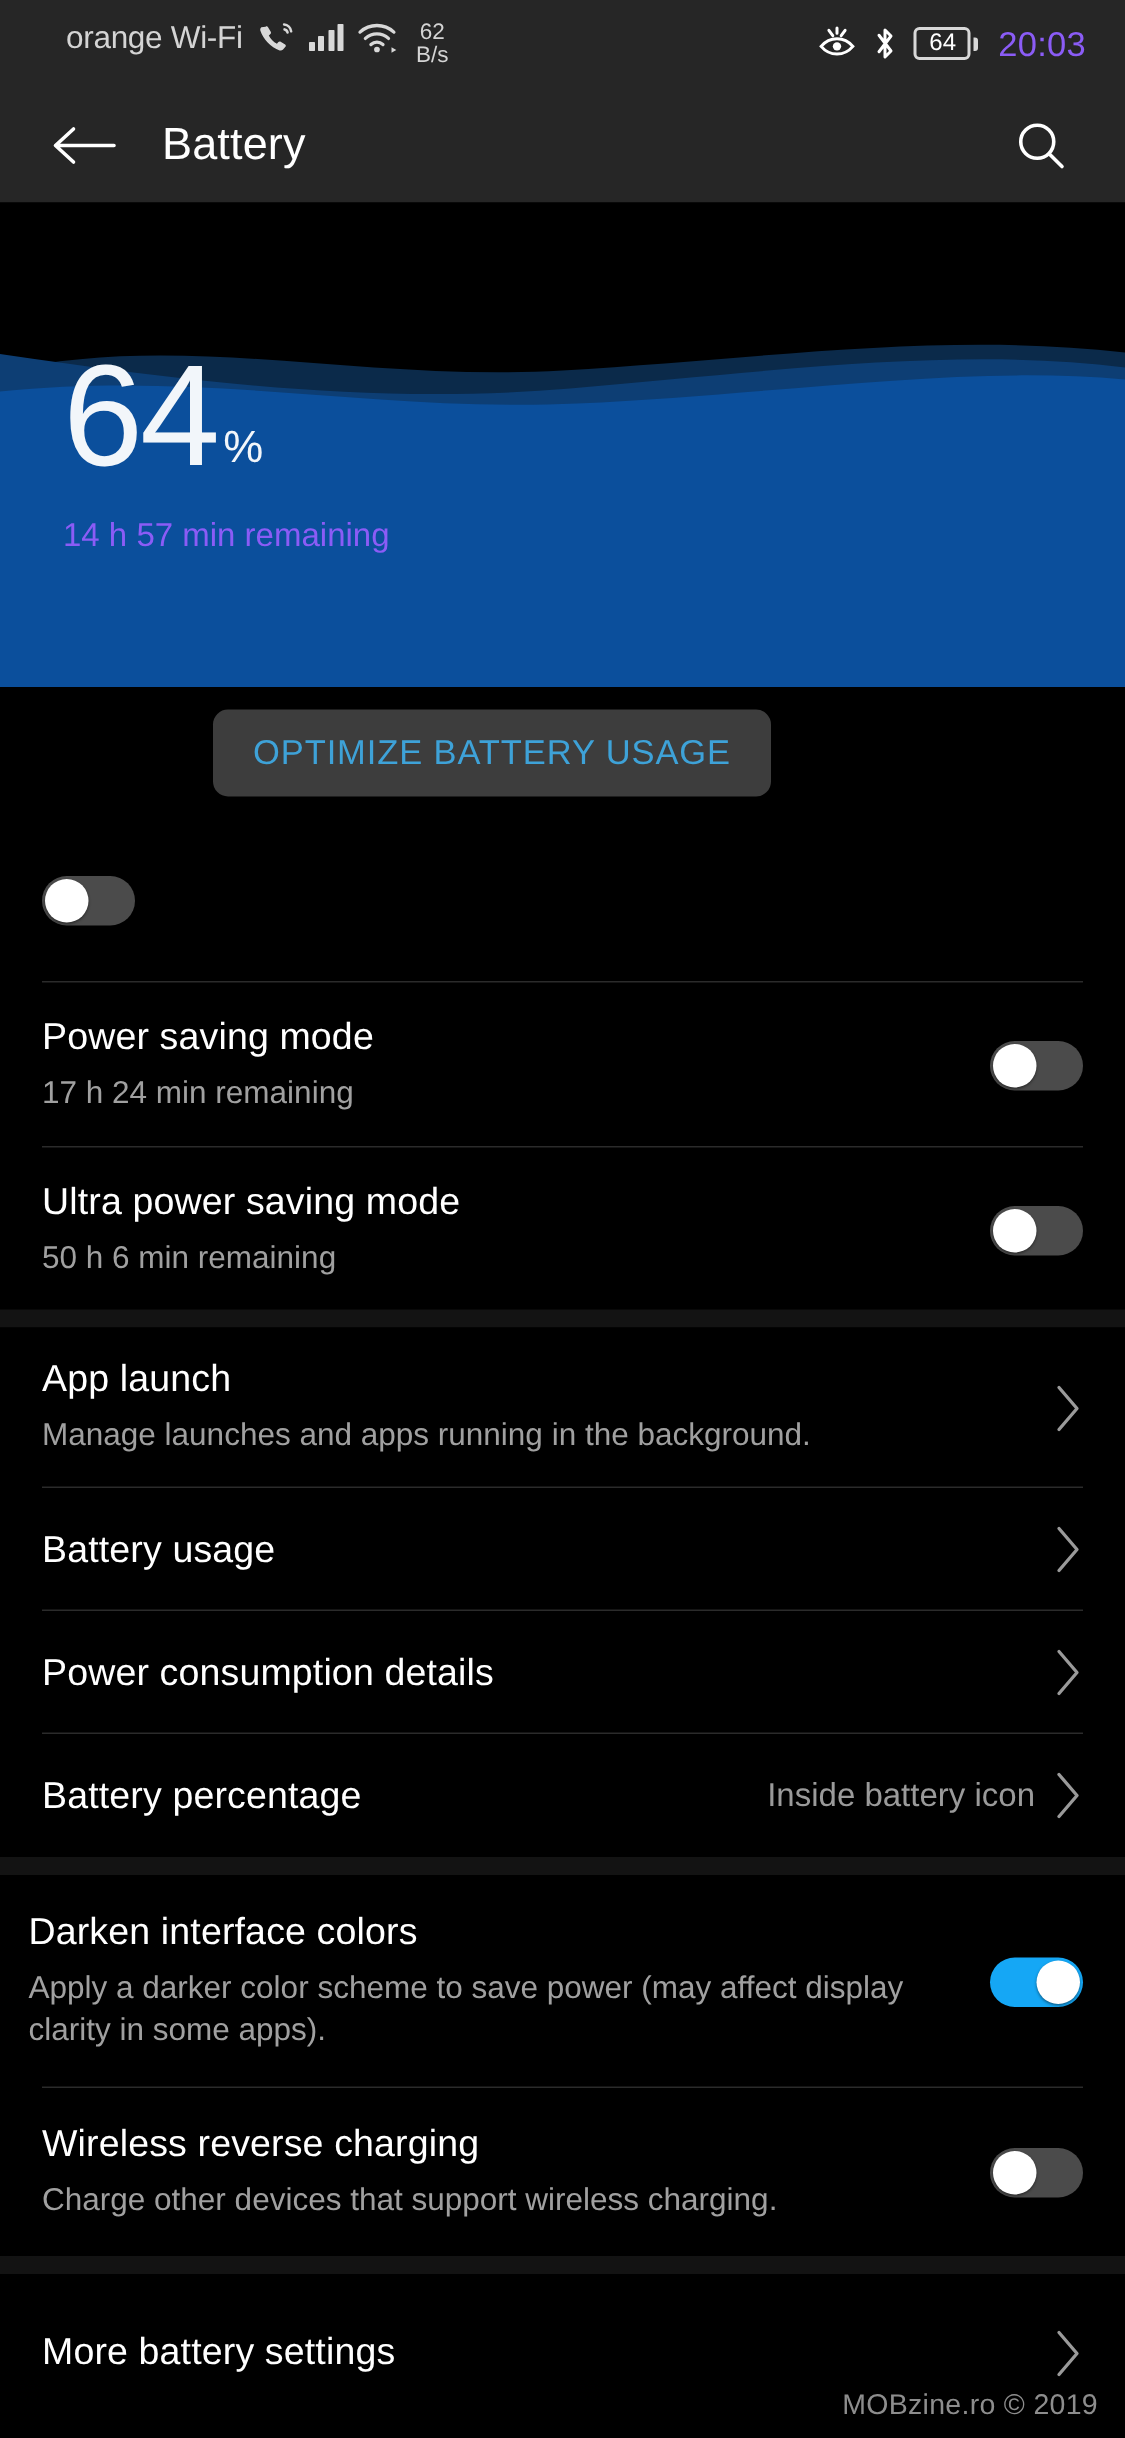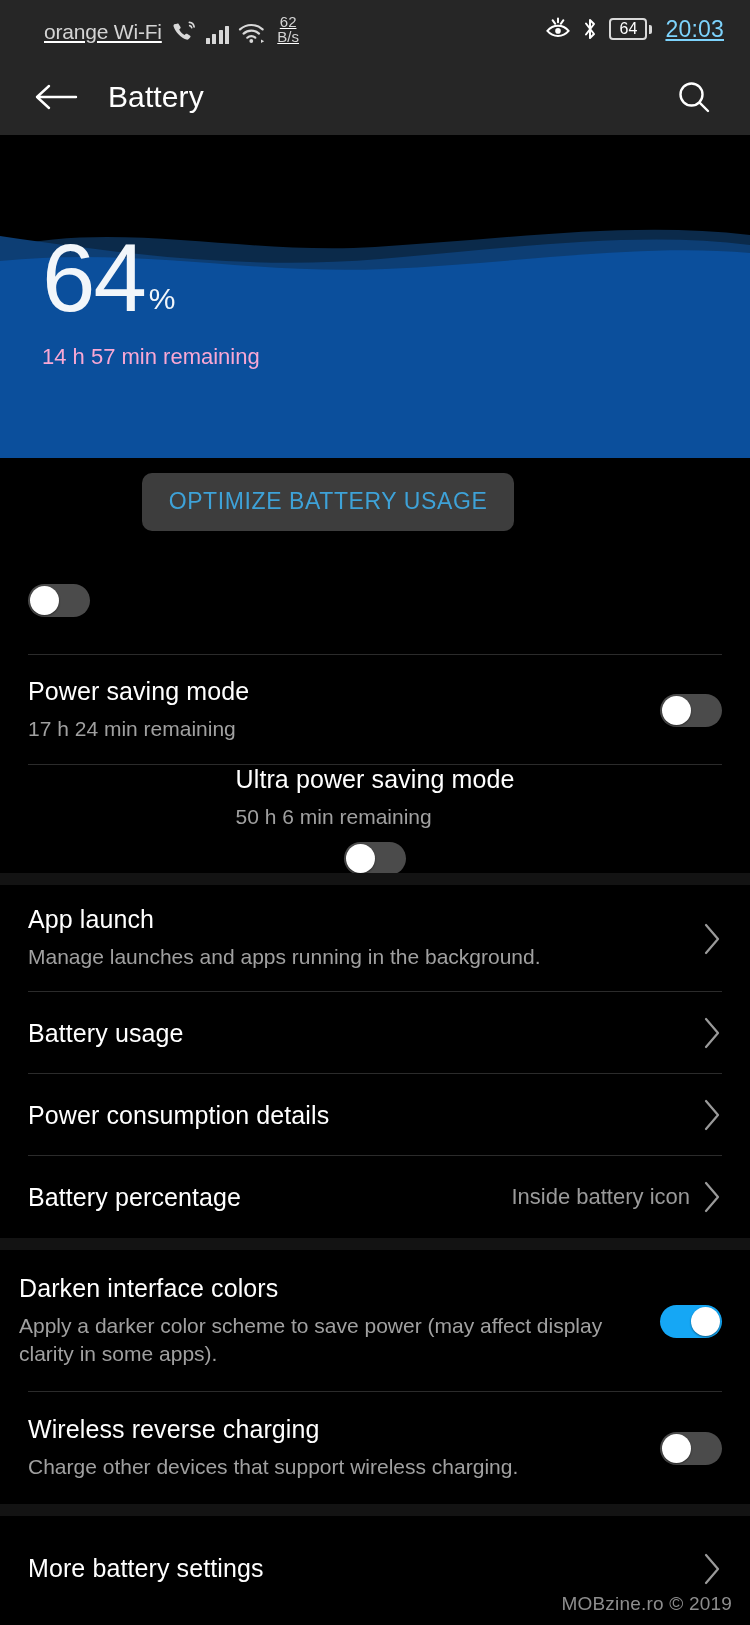--- a/index.html
+++ b/index.html
@@ -29,24 +29,23 @@
     left: 0; top: 0;
     width: 750px; height: 58px;
     background: #262626;
     display: flex;
     align-items: center;
     box-sizing: border-box;
     padding: 0 26px 0 44px;
   }
   .sb-left {
     display: flex;
-    align-items: flex-end;
+    align-items: flex-start;
     gap: 9px;
     flex: 1;
-    text-decoration: underline;
   }
   .sb-right {
     display: flex;
     align-items: center;
     gap: 11px;
   }
   .sb-carrier {
     font-size: 21px;
     color: #d4d4d4;
     letter-spacing: -0.2px;
@@ -56,24 +55,23 @@
     display: flex;
     flex-direction: column;
     align-items: center;
     line-height: 1.02;
     font-size: 15px;
     color: #d4d4d4;
     margin-left: 2px;
   }
   .sb-time {
     font-size: 23px;
-    color: #7dd3fc;
+    color: #8b5cf6;
     letter-spacing: 0.2px;
     margin-left: 2px;
-    text-decoration: underline;
   }
   .ic { display: inline-block; line-height: 0; }
 
   
   .bars { display: flex; align-items: flex-end; gap: 2.5px; height: 20px; }
   .bars i { width: 4px; background: #d8d8d8; display: block; border-radius: 0.5px; }
   .bars i:nth-child(1) { height: 6px; }
   .bars i:nth-child(2) { height: 10px; }
   .bars i:nth-child(3) { height: 14px; }
   .bars i:nth-child(4) { height: 18px; }
@@ -164,21 +162,21 @@
   .hero-unit {
     font-size: 30px;
     font-weight: 400;
     color: #f2f6fa;
     margin-left: 4px;
     margin-bottom: 6px;
   }
   .hero-sub {
     margin-top: 26px;
     font-size: 22px;
-    color: #f9a8d4;
+    color: #8b5cf6;
   }
 
   
   .optimize-wrap {
     position: absolute;
     left: 0; top: 458px;
     width: 656px;
     display: flex;
     justify-content: center;
   }
@@ -397,21 +395,21 @@
       <div class="row-texts">
         <div class="row-title">Power saving mode</div>
         <div class="row-sub">17 h 24 min remaining</div>
       </div>
       <div class="switch">
           <span class="knob"></span>
         </div>
       <div class="divider"></div>
     </div>
 
-    <div class="row" style="height:110px;flex-direction:column;">
+    <div class="row" style="height:110px;">
       <div class="row-texts">
         <div class="row-title">Ultra power saving mode</div>
         <div class="row-sub">50 h 6 min remaining</div>
       </div>
       <div class="switch">
           <span class="knob"></span>
         </div>
     </div>
   </div>
 

